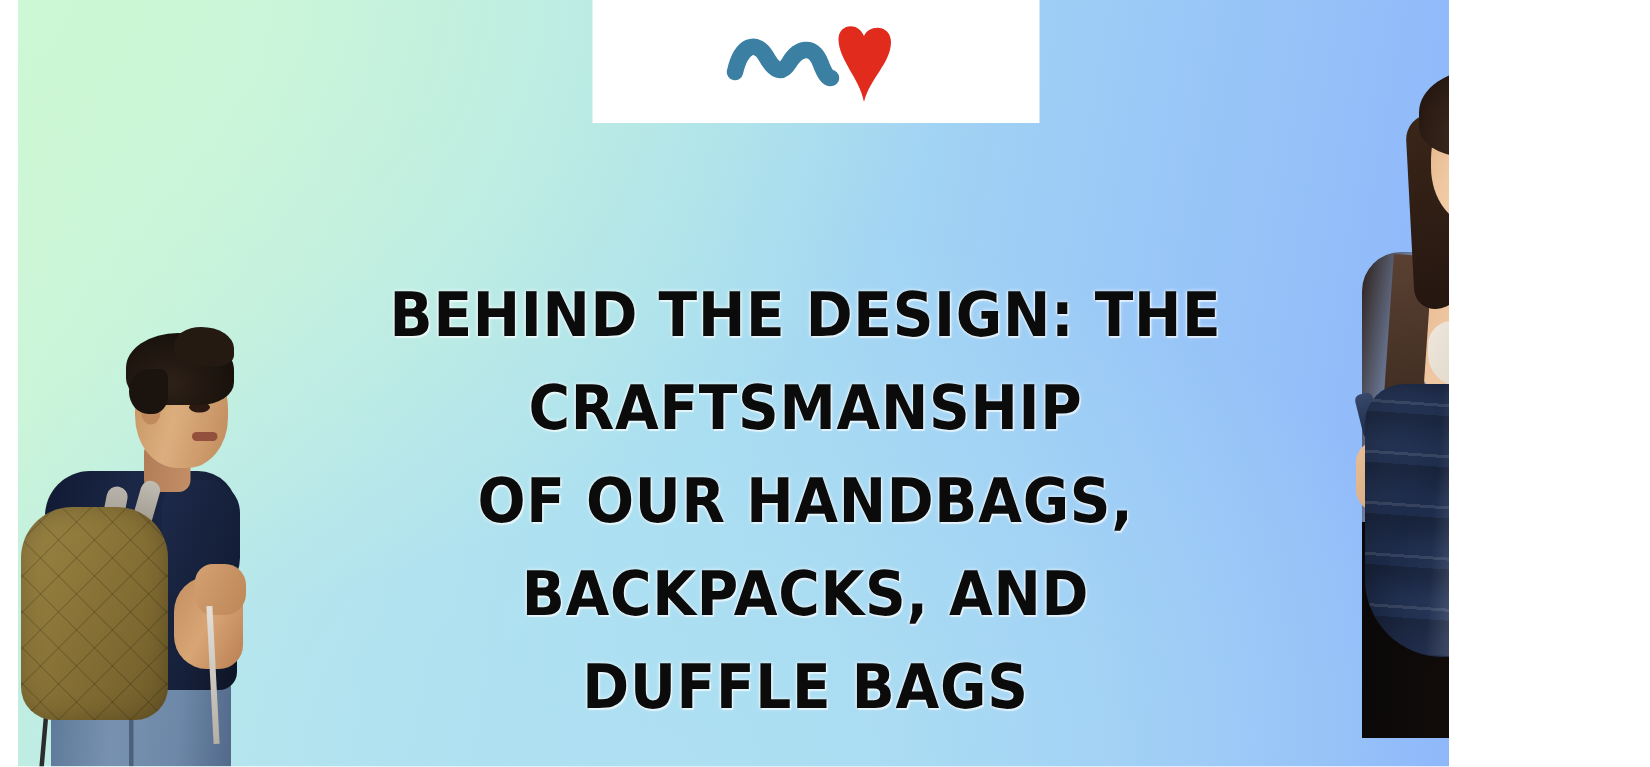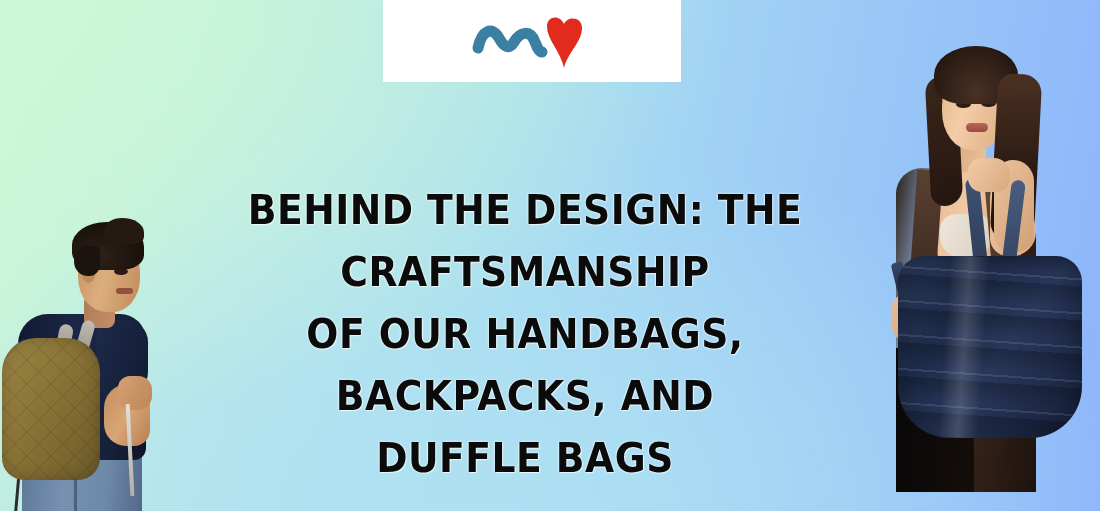--- a/index.html
+++ b/index.html
@@ -3,29 +3,30 @@
 <meta charset="utf-8">
 <style>
   html, body {
     margin: 0;
     padding: 0;
     background: #ffffff;
   }
 
   #banner {
     position: relative;
-    width: 1100px;
+    width: 954px;
     height: 511px;
     overflow: hidden;
     font-family: "Liberation Sans", sans-serif;
     
     background:
       radial-gradient(120% 150% at 0% 0%, #cdf8d5 0%, rgba(205,248,213,0) 55%),
       radial-gradient(100% 120% at 45% 100%, #aee0f2 0%, rgba(174,224,242,0) 60%),
       linear-gradient(100deg, #cdf6d6 0%, #bceae8 22%, #a9dff0 45%, #9ccbf6 70%, #8cb4fb 100%);
+    margin-left: 12px;
   }
 
   
   #logo-plate {
     position: absolute;
     left: 383px;
     top: 0;
     width: 298px;
     height: 82px;
     background: #ffffff;

